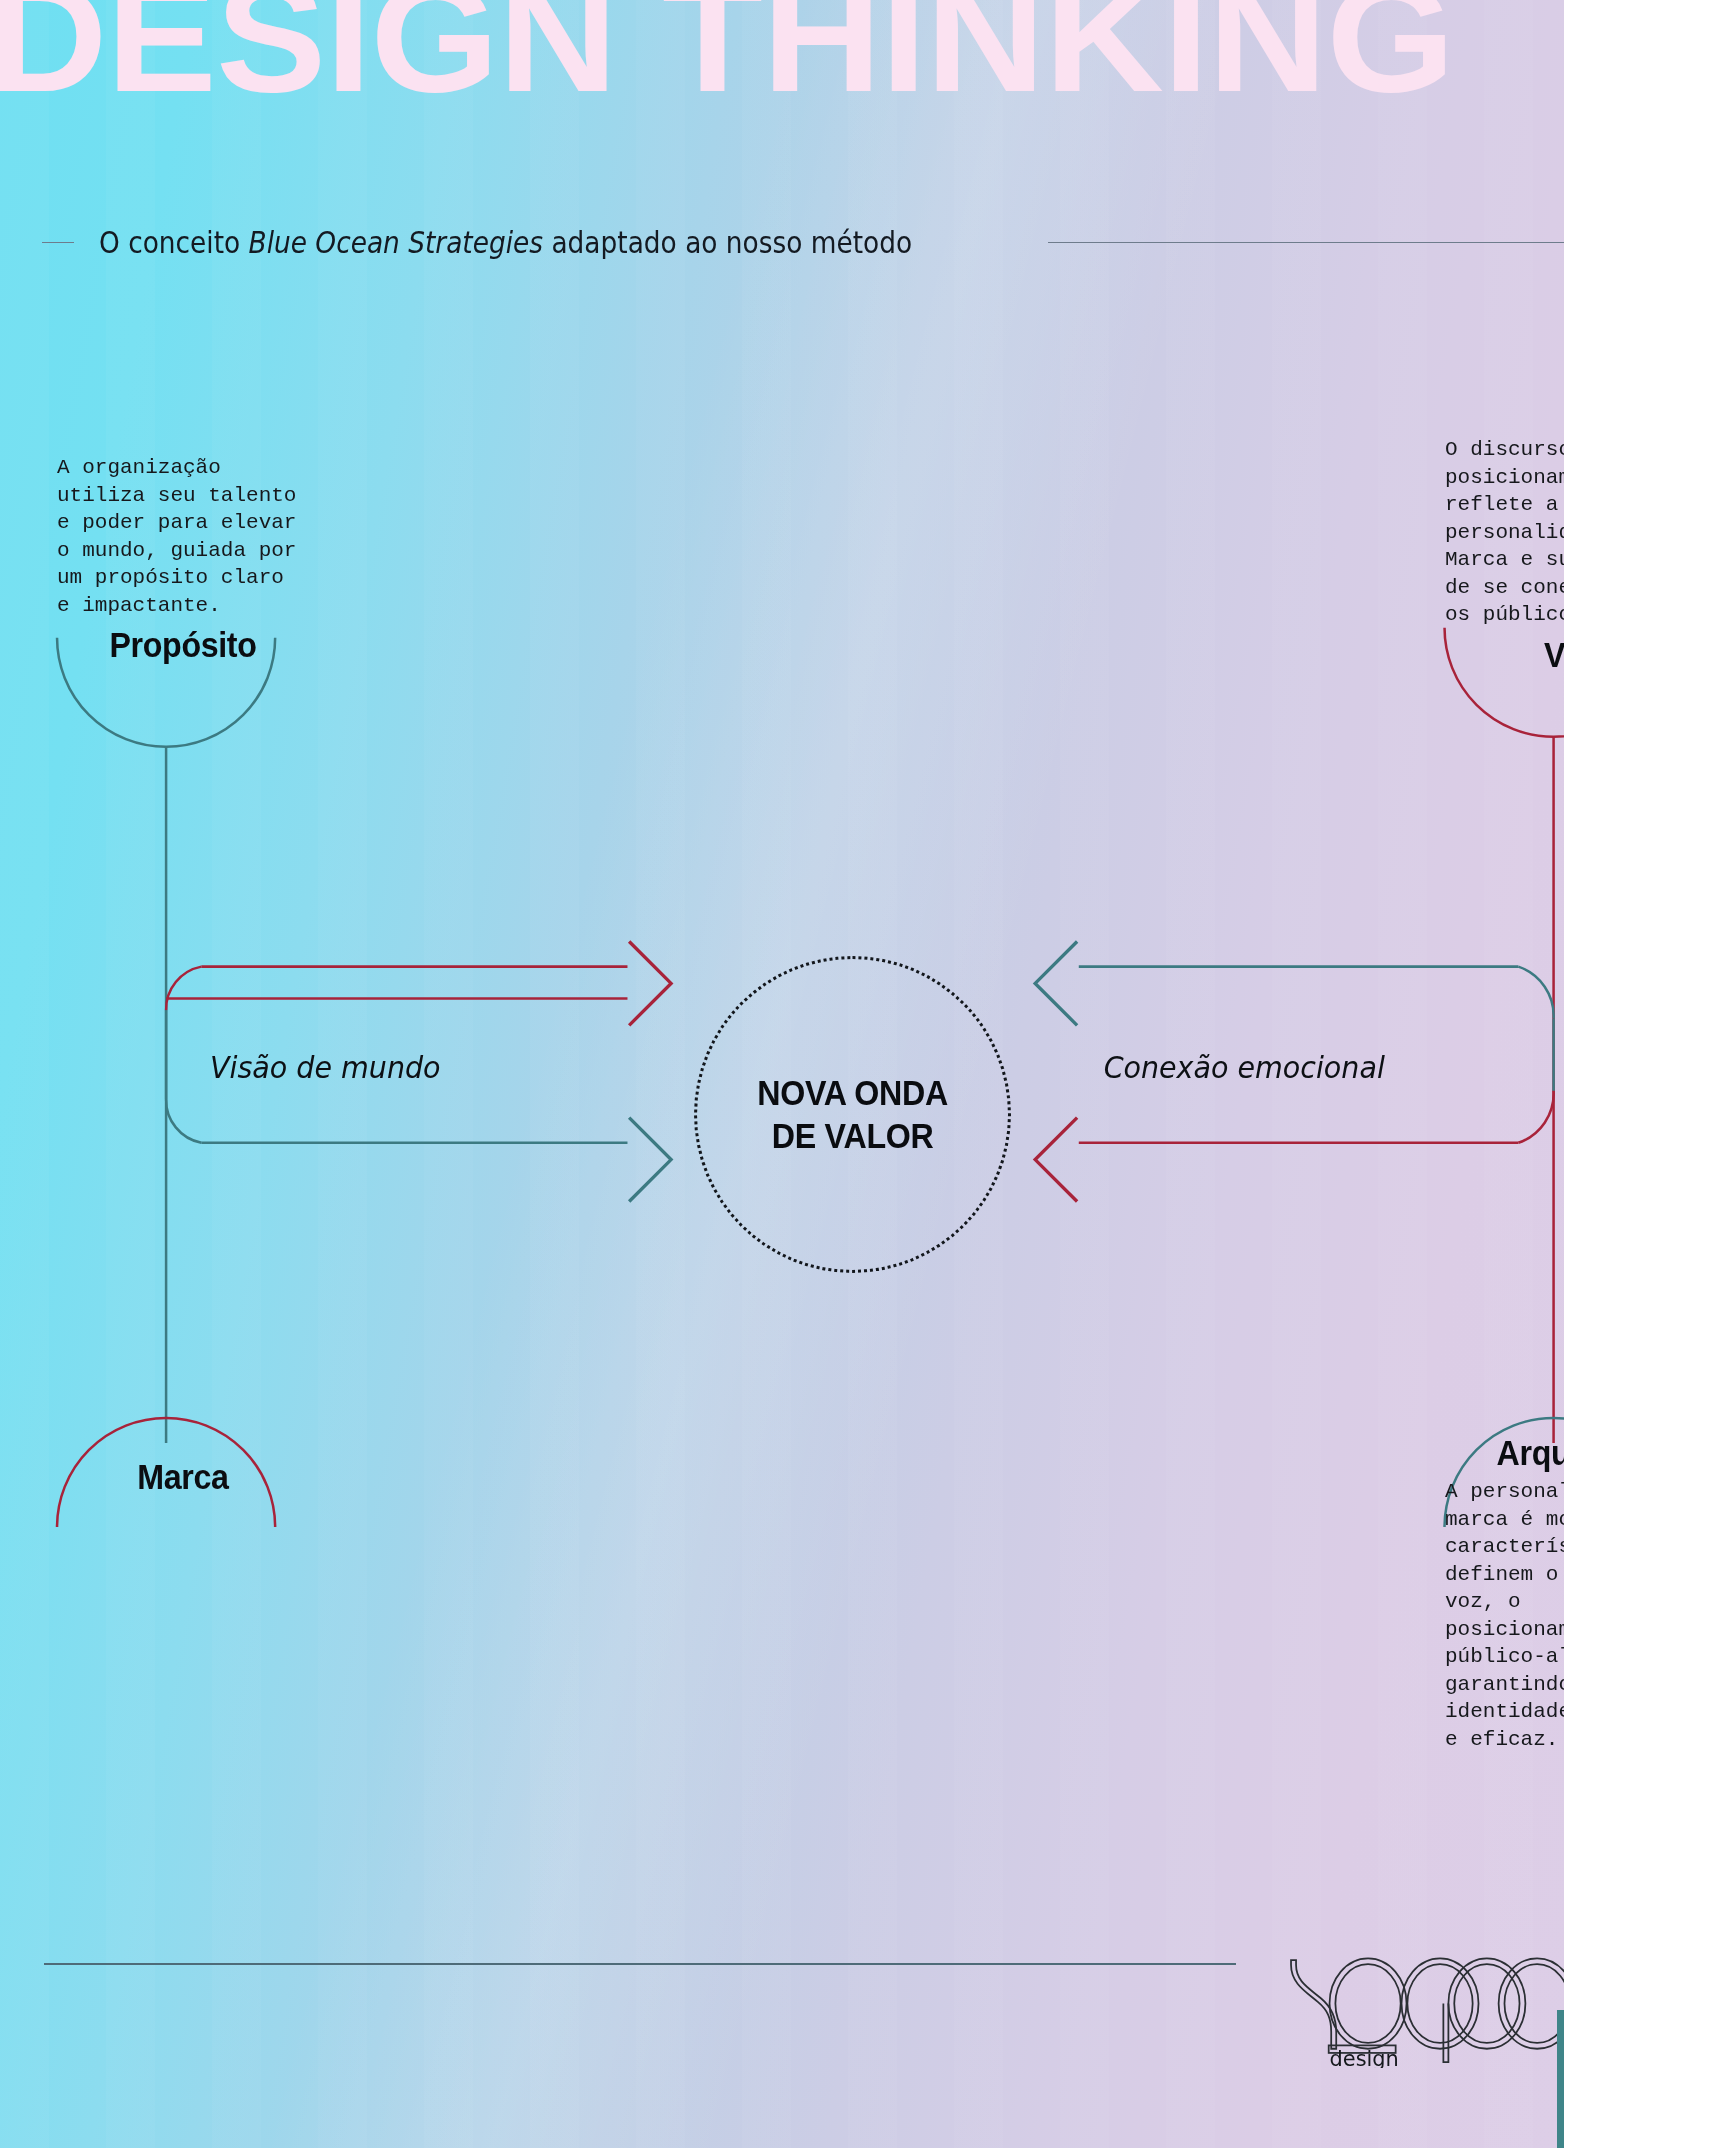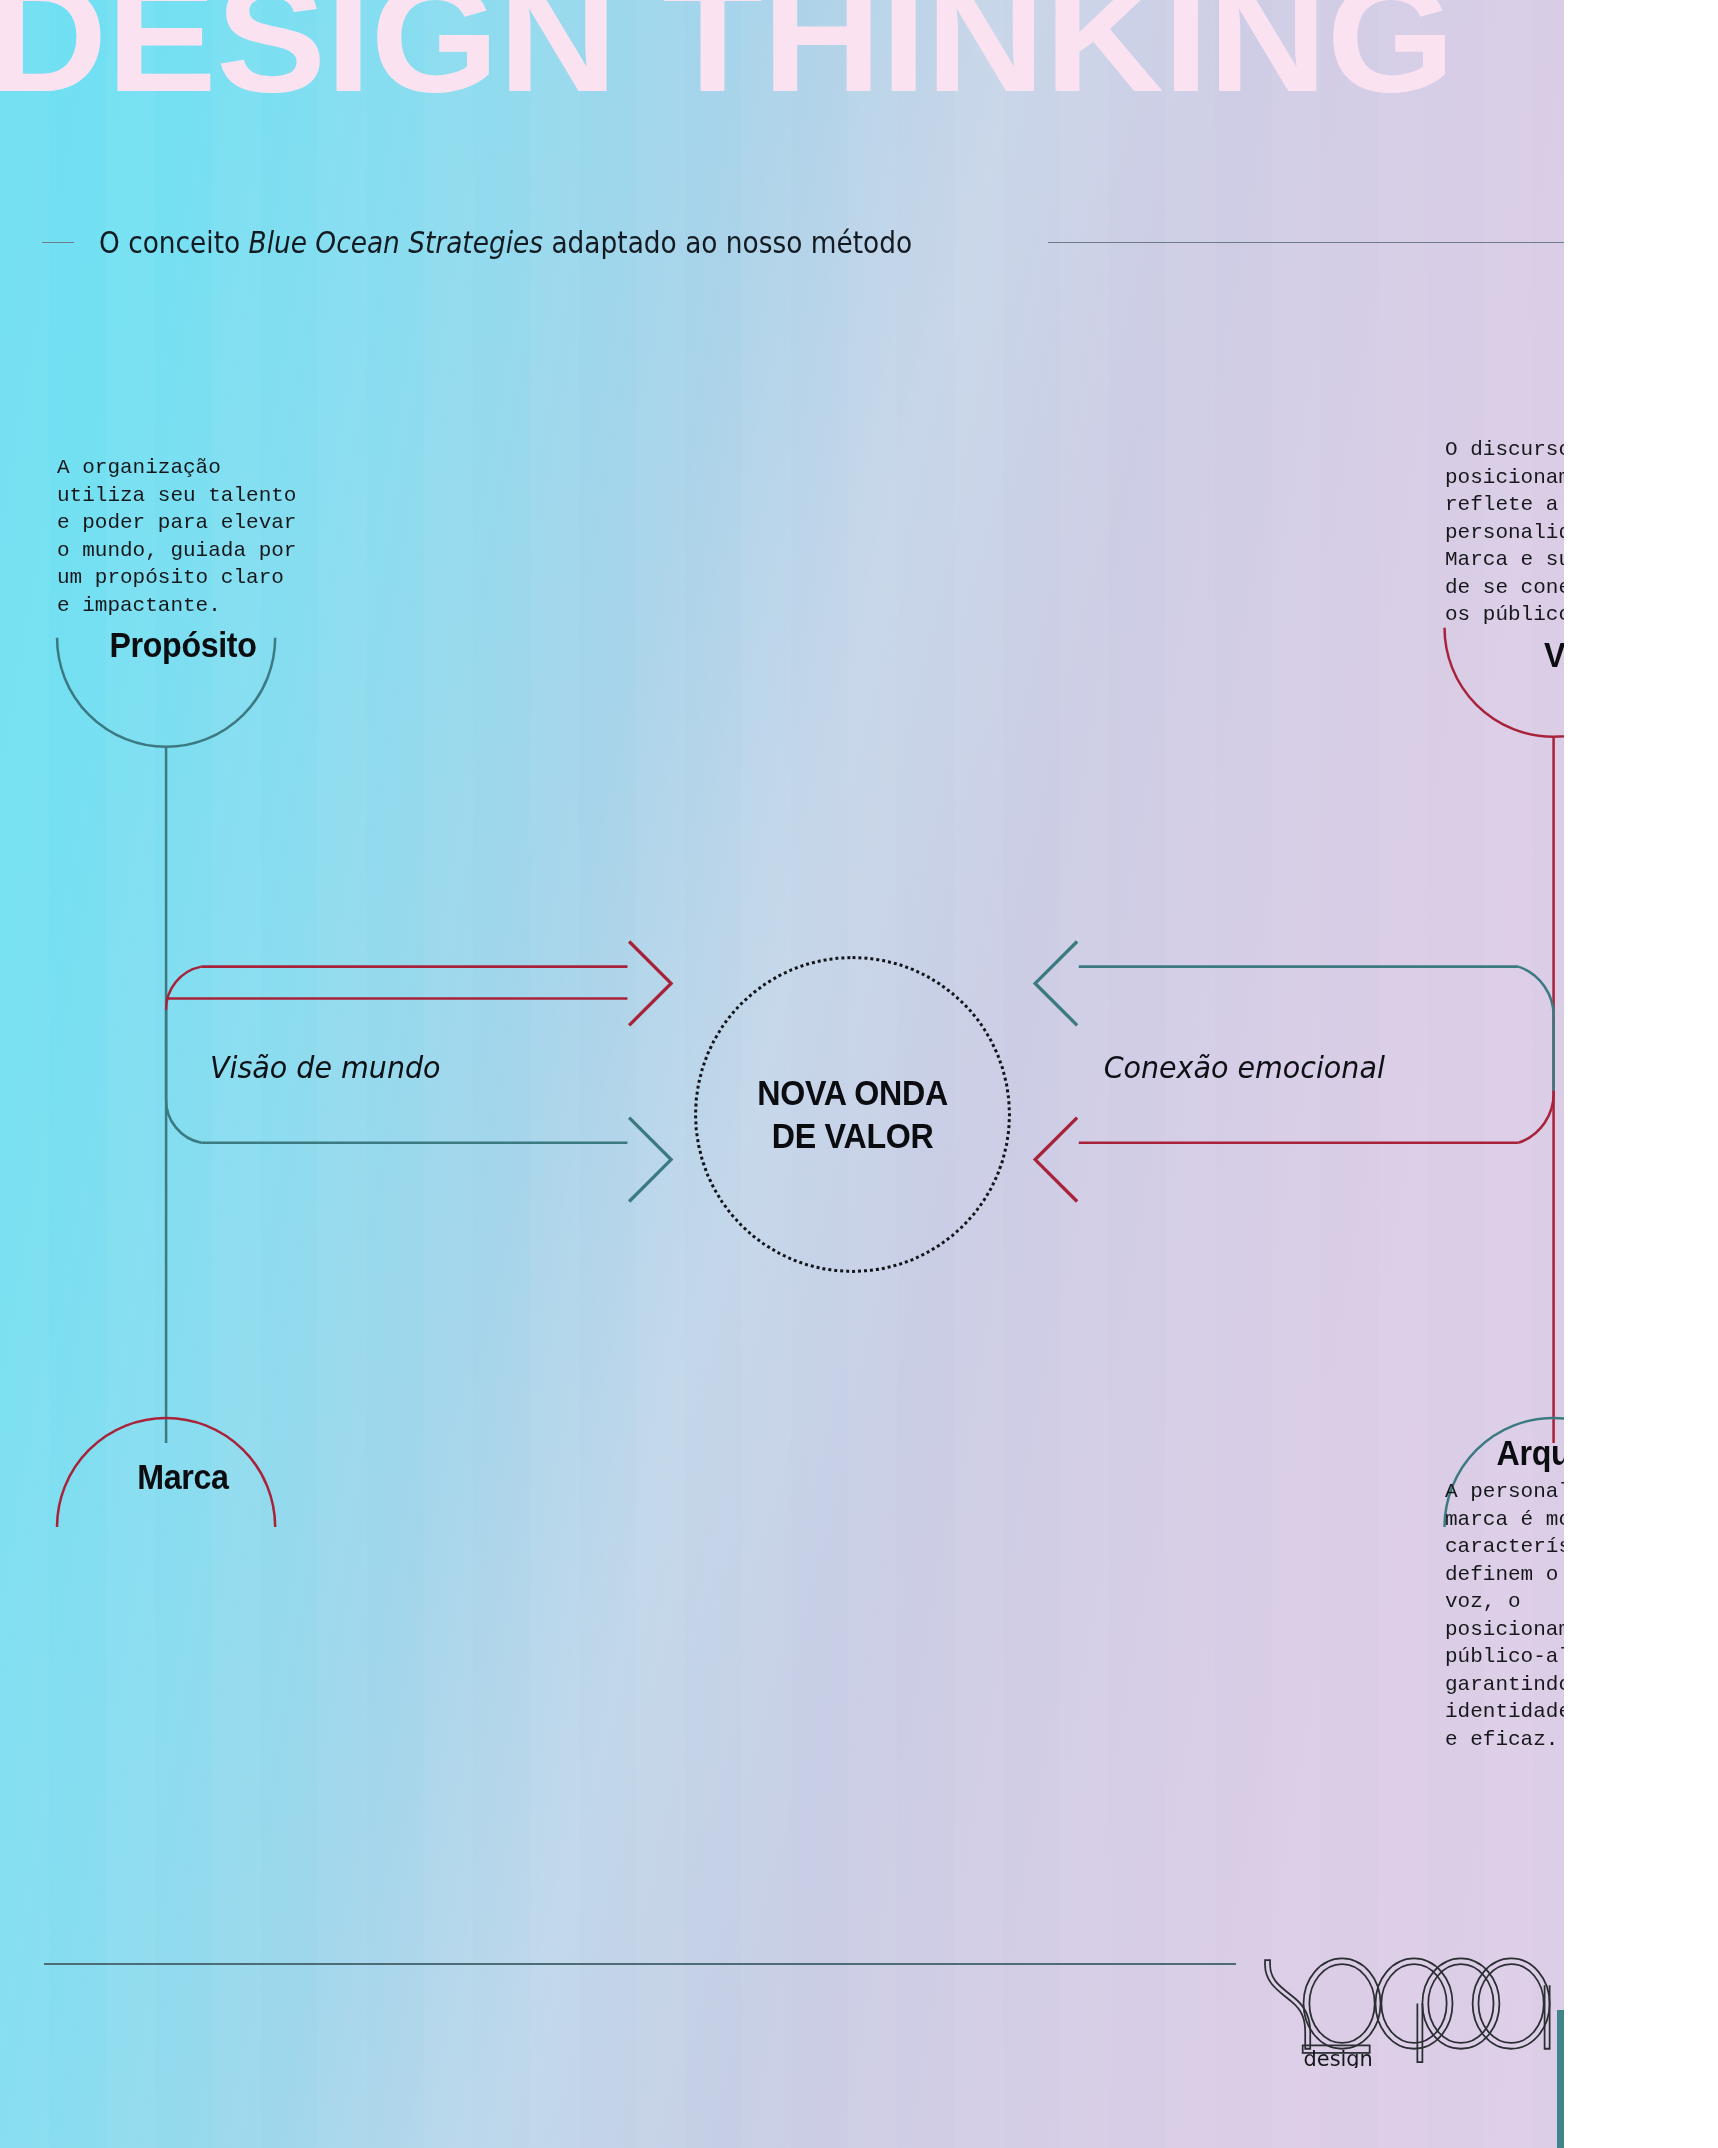--- a/index.html
+++ b/index.html
@@ -175,21 +175,21 @@
     position: absolute;
     left: 44px;
     top: 1963px;
     width: 1192px;
     height: 1.7px;
     background: #4E6B78;
     z-index: 3;
   }
   #logo {
     position: absolute;
-    left: 1258px;
+    left: 1284px;
     top: 1955px;
     z-index: 5;
   }
   #swatches {
     position: absolute;
     left: 1557px;
     top: 2010px;
     height: 138px;
     display: flex;
     z-index: 5;

